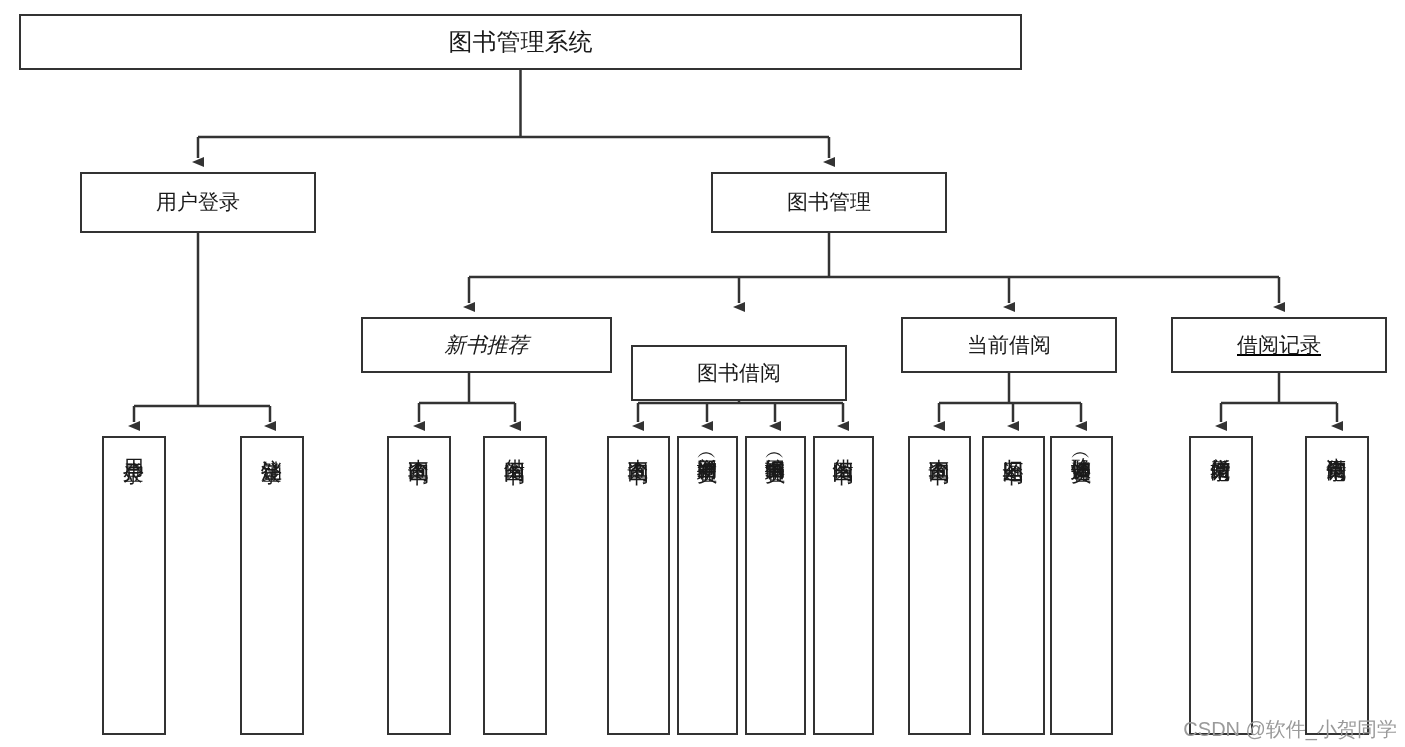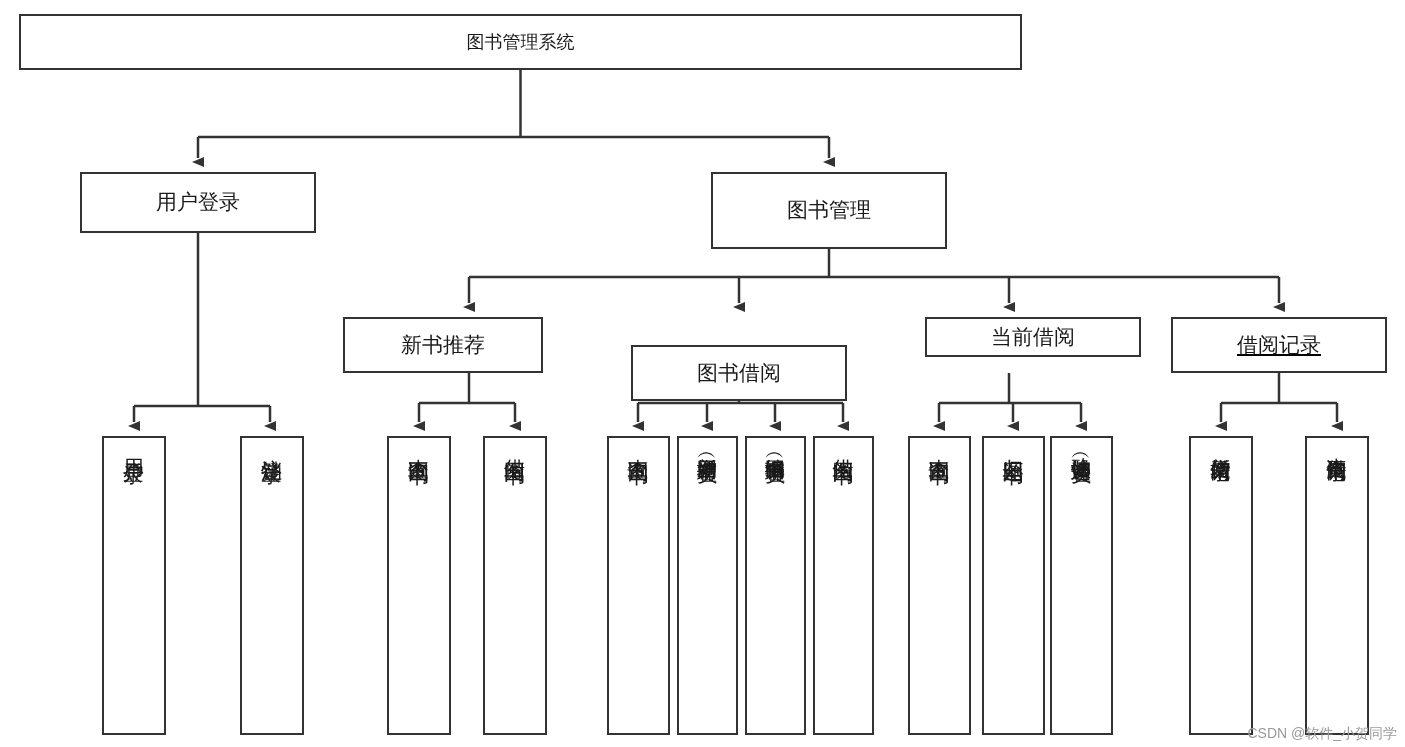--- a/index.html
+++ b/index.html
@@ -37,21 +37,21 @@
   .node .label {
     color: #1a1a1a;
     text-align: center;
     line-height: 1.05;
     white-space: nowrap;
   }
   .node.horizontal .label {
     font-size: 21px;
   }
   .node.title-node .label {
-    font-size: 18px;
+    font-size: 24px;
   }
   .node.vertical {
     align-items: flex-start;
     justify-content: center;
     padding-top: 4px;
   }
   .node.vertical .label {
     writing-mode: vertical-rl;
     text-orientation: upright;
     font-size: 21px;
@@ -59,21 +59,21 @@
     line-height: 1;
   }
   .node.vertical.tall-text .label {
     font-size: 20px;
     letter-spacing: 1px;
   }
   .watermark {
     position: absolute;
     right: 8px;
     bottom: 4px;
-    font-size: 14px;
+    font-size: 20px;
     color: #9a9a9a;
     z-index: 6;
     white-space: nowrap;
     font-family: "Liberation Sans", "DejaVu Sans", sans-serif;
   }
 </style>
 </head>
 <body>
 
 <div id="canvas">
@@ -131,31 +131,31 @@
     </g>
   </svg>
 
   <div class="node horizontal title-node" style="left:19px; top:14px; width:1003px; height:56px;">
     <span class="label">图书管理系统</span>
   </div>
 
   <div class="node horizontal" style="left:80px; top:172px; width:236px; height:61px;">
     <span class="label">用户登录</span>
   </div>
-  <div class="node horizontal" style="left:711px; top:172px; width:236px; height:77px;">
+  <div class="node horizontal" style="left:711px; top:172px; width:236px; height:61px;">
     <span class="label">图书管理</span>
   </div>
 
-  <div class="node horizontal" style="left:343px; top:317px; width:200px; height:56px;">
+  <div class="node horizontal" style="left:361px; top:317px; width:251px; height:56px;font-style:italic;">
     <span class="label">新书推荐</span>
   </div>
   <div class="node horizontal" style="left:631px; top:317px; width:216px; height:56px;margin-top:28px;">
     <span class="label">图书借阅</span>
   </div>
-  <div class="node horizontal" style="left:901px; top:317px; width:216px; height:40px;margin-left:24px;">
+  <div class="node horizontal" style="left:901px; top:317px; width:216px; height:56px;">
     <span class="label">当前借阅</span>
   </div>
   <div class="node horizontal" style="left:1171px; top:317px; width:216px; height:56px;text-decoration:underline;">
     <span class="label">借阅记录</span>
   </div>
 
   <div class="node vertical" style="left:102px; top:436px; width:64px; height:299px;">
     <span class="label">用户登录</span>
   </div>
   <div class="node vertical" style="left:240px; top:436px; width:64px; height:299px;">

